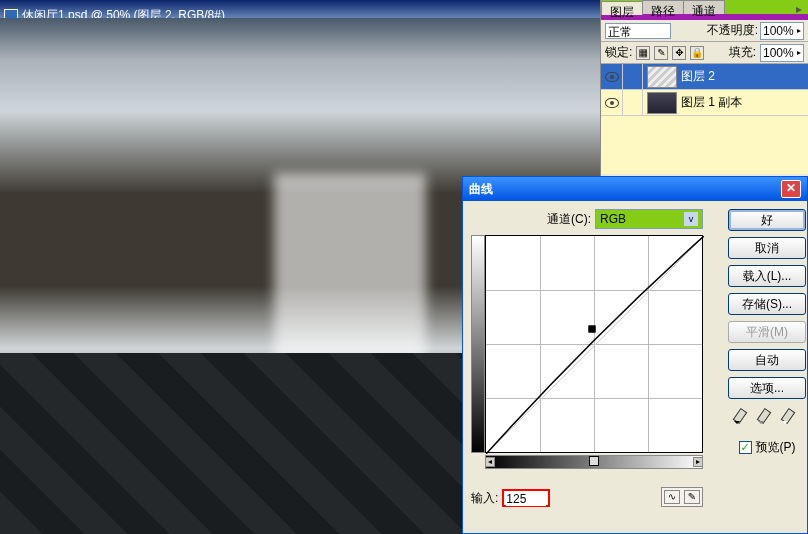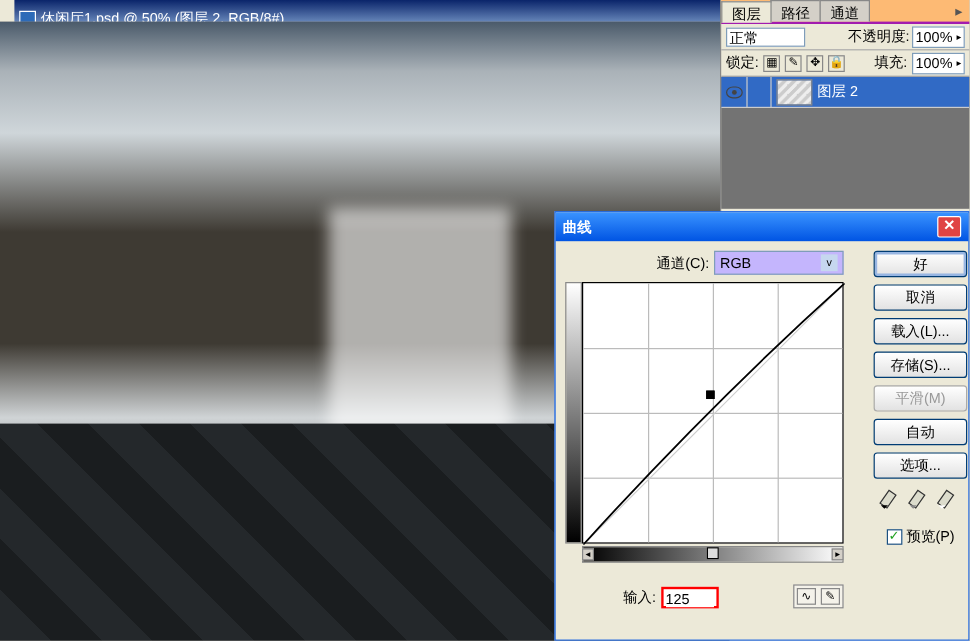--- a/index.html
+++ b/index.html
@@ -1,68 +1,68 @@
 <!DOCTYPE html>
 <html><head>
 <meta charset="utf-8">
 <style>
 *{box-sizing:border-box;margin:0;padding:0;font-family:"Microsoft YaHei","SimSun",Tahoma,sans-serif;font-size:12px}
 body{width:808px;height:534px;background:#ece9d8;position:relative;overflow:hidden}
-.canvas-title{position:absolute;left:12px;top:0;width:608px;height:31px;background:linear-gradient(#0a246a,#a6caf0);color:#fff;display:flex;align-items:center;padding:0 4px}
+.canvas-title{position:absolute;left:0;top:0;width:608px;height:31px;background:linear-gradient(#0a246a,#a6caf0);color:#fff;display:flex;align-items:center;padding:0 4px}
 .canvas-title .icon{width:14px;height:14px;background:#2d6bb8;border:1px solid #fff;margin-right:4px}
 .canvas-area{position:absolute;left:0;top:18px;width:608px;height:516px;background:#888;overflow:hidden}
 .canvas-img{width:100%;height:100%;background:linear-gradient(180deg,#4a5a6a 0%,#aab2b8 8%,#cfd6da 18%,#3e3a33 34%,#3e3a33 52%,#d0d4d6 64%,#2a2d2f 80%,#1c2022 100%);position:relative}
 .canvas-img::before{content:"";position:absolute;left:45%;top:30%;width:25%;height:40%;background:rgba(255,255,255,.6);filter:blur(6px)}
 .canvas-img::after{content:"";position:absolute;left:0;top:65%;width:100%;height:35%;background:repeating-linear-gradient(45deg,#24282b 0 30px,#1a1d1f 30px 60px)}
 .watermark{position:absolute;right:4px;top:2px;color:#e0e0e0;opacity:.5;font-size:11px}
 .layers-panel{position:absolute;left:600px;top:0;width:208px;height:180px;background:#ece9d8;border-left:1px solid #888}
-.tab-row{display:flex;background:#fdba74;border-bottom:2px solid #a21caf;height:20px}
+.tab-row{display:flex;background:#84cc16;border-bottom:6px solid #a21caf;height:20px}
 .tab{padding:2px 8px;border:1px solid #888;border-bottom:none;background:#ece9d8;margin-right:-1px;cursor:pointer}
 .tab.active{background:#ece9d8;position:relative;top:1px;z-index:1}
 .tab.inactive{background:#d4d0c8}
 .panel-dragger{margin-left:auto;padding:2px 6px;color:#555}
 .opacity-row{display:flex;align-items:center;height:22px;padding:0 4px;border-bottom:1px solid #aaa}
 .mode-select{width:66px;height:16px;border:1px solid #7f9db9;background:#fff;padding:0 2px}
 .opacity-label{margin-left:auto;margin-right:2px}
 .pct-box{width:44px;height:18px;border:1px solid #7f9db9;background:#fff;display:flex;align-items:center;padding:0 2px}
 .pct-box .tri{margin-left:auto;font-size:8px}
 .lock-row{display:flex;align-items:center;height:22px;padding:0 4px;border-bottom:1px solid #aaa;gap:4px}
 .lock-icon{width:14px;height:14px;border:1px solid #888;text-align:center;line-height:12px;font-size:10px}
-.layers-list{background:#737373;height:110px;overflow:hidden}
+.layers-list{background:#fef9c3;height:110px;overflow:hidden}
 .layer-row{display:flex;align-items:center;height:26px;border-bottom:1px solid #ccc}
 .layer-row.sel{background:#316ac5;color:#fff}
 .layer-row.sel .layer-name{color:#fff}
 .vis-col{width:22px;height:26px;border-right:1px solid #ccc;display:flex;align-items:center;justify-content:center}
 .eye{width:14px;height:10px;border:1px solid #444;border-radius:50%/60%;position:relative}
 .eye::after{content:"";position:absolute;left:4px;top:2px;width:4px;height:4px;background:#444;border-radius:50%}
 .link-col{width:20px;height:26px;border-right:1px solid #ccc}
 .thumb{width:30px;height:22px;border:1px solid #888;margin:0 4px;background:linear-gradient(135deg,#eee 25%,#ccc 25% 50%,#eee 50% 75%,#ccc 75%);background-size:8px 8px}
 .thumb.img{background:linear-gradient(#445,#223)}
 .layer-name{color:#000}
 .curves-dlg{position:absolute;left:462px;top:176px;width:346px;height:358px;background:#ece9d8;border:1px solid #0054e3}
 .dlg-title{height:24px;background:linear-gradient(#3a93ff,#0054e3);display:flex;align-items:center;padding:0 6px;color:#fff;font-weight:bold}
 .dlg-close{margin-left:auto;width:20px;height:18px;background:#e04343;border:1px solid #fff;color:#fff;text-align:center;line-height:14px;cursor:pointer;border-radius:2px}
 .dlg-body{padding:8px;display:flex;gap:25px}
 .curves-left{width:240px}
 .channel-row{display:flex;align-items:center;margin-bottom:6px;justify-content:flex-end;gap:4px}
-.channel-sel{width:108px;height:20px;border:1px solid #7f9db9;background:#c4b5fd;display:flex;align-items:center;padding:0 4px}
+.channel-sel{width:108px;height:20px;border:1px solid #7f9db9;background:#84cc16;display:flex;align-items:center;padding:0 4px}
 .channel-sel .tri{margin-left:auto;background:#c6d7ef;width:14px;height:14px;text-align:center;font-size:9px;line-height:14px}
 .curve-wrap{display:flex}
 .vgrad{width:14px;height:218px;background:linear-gradient(#fff,#000);border:1px solid #888}
 .curve-grid{width:218px;height:218px;border:1px solid #000;position:relative;background:#fff}
 .grid-line{position:absolute;background:#bbb}
 .pt{position:absolute;width:7px;height:7px;border:1px solid #000;background:#000;transform:translate(-50%,50%)}
 .hgrad-row{display:flex;margin-top:2px}
 .hgrad-spacer{width:14px}
 .hgrad{width:218px;height:14px;background:linear-gradient(90deg,#000,#fff);border:1px solid #888;position:relative}
 .hgrad .slider{position:absolute;left:50%;top:0;transform:translateX(-50%);width:10px;height:10px;border:1px solid #000;background:#ddd}
 .hgrad .arrL,.hgrad .arrR{position:absolute;top:1px;width:10px;height:10px;border:1px solid #888;background:#d4d0c8;font-size:8px;text-align:center;line-height:8px}
 .hgrad .arrL{left:-1px}.hgrad .arrR{right:-1px}
 .io-rows{margin-top:8px}
-.io-row{display:flex;align-items:center;margin-top:4px;gap:4px;justify-content:center}
+.io-row{display:flex;align-items:center;margin-top:4px;gap:4px;justify-content:flex-start}
 .io-box{width:48px;height:18px;border:2px solid red;padding:1px 2px;background:#fff}
 .io-box input{border:none;width:100%;outline:none}
 .toolbox{width:42px;height:20px;border:1px solid #888;background:#f4f2ea;display:flex;align-items:center;justify-content:space-around;margin-top:4px}
 .toolbox .t{width:16px;height:14px;border:1px solid #888;font-size:10px;text-align:center}
 .curves-right{width:80px;display:flex;flex-direction:column;gap:6px;align-items:center}
 .btn{width:78px;height:22px;border:1px solid #003c74;border-radius:3px;background:linear-gradient(#fff,#e2e2e2);text-align:center;line-height:20px;cursor:pointer}
 .btn.focus{box-shadow:0 0 0 2px #98b6e2 inset}
 .btn.disabled{color:#999;border-color:#aaa}
 .eyedroppers{display:flex;gap:6px;margin-top:4px}
 .drop{width:18px;height:18px;position:relative}
@@ -116,20 +116,28 @@
   </div>
   <div class="layers-list">
     <div class="layer-row sel">
       <div class="vis-col">
           <span class="eye"></span>
         </div>
       <div class="link-col"></div>
       <div class="thumb"></div>
       <span class="layer-name">图层 2</span>
     </div>
+    <div class="layer-row">
+      <div class="vis-col">
+          <span class="eye"></span>
+        </div>
+      <div class="link-col"></div>
+      <div class="thumb img"></div>
+      <span class="layer-name">图层 1 副本</span>
+    </div>
   </div>
 </div>
 
 <div class="curves-dlg">
   <div class="dlg-title">
     <span>曲线</span>
     <div class="dlg-close">✕</div>
   </div>
   <div class="dlg-body">
     <div class="curves-left">

